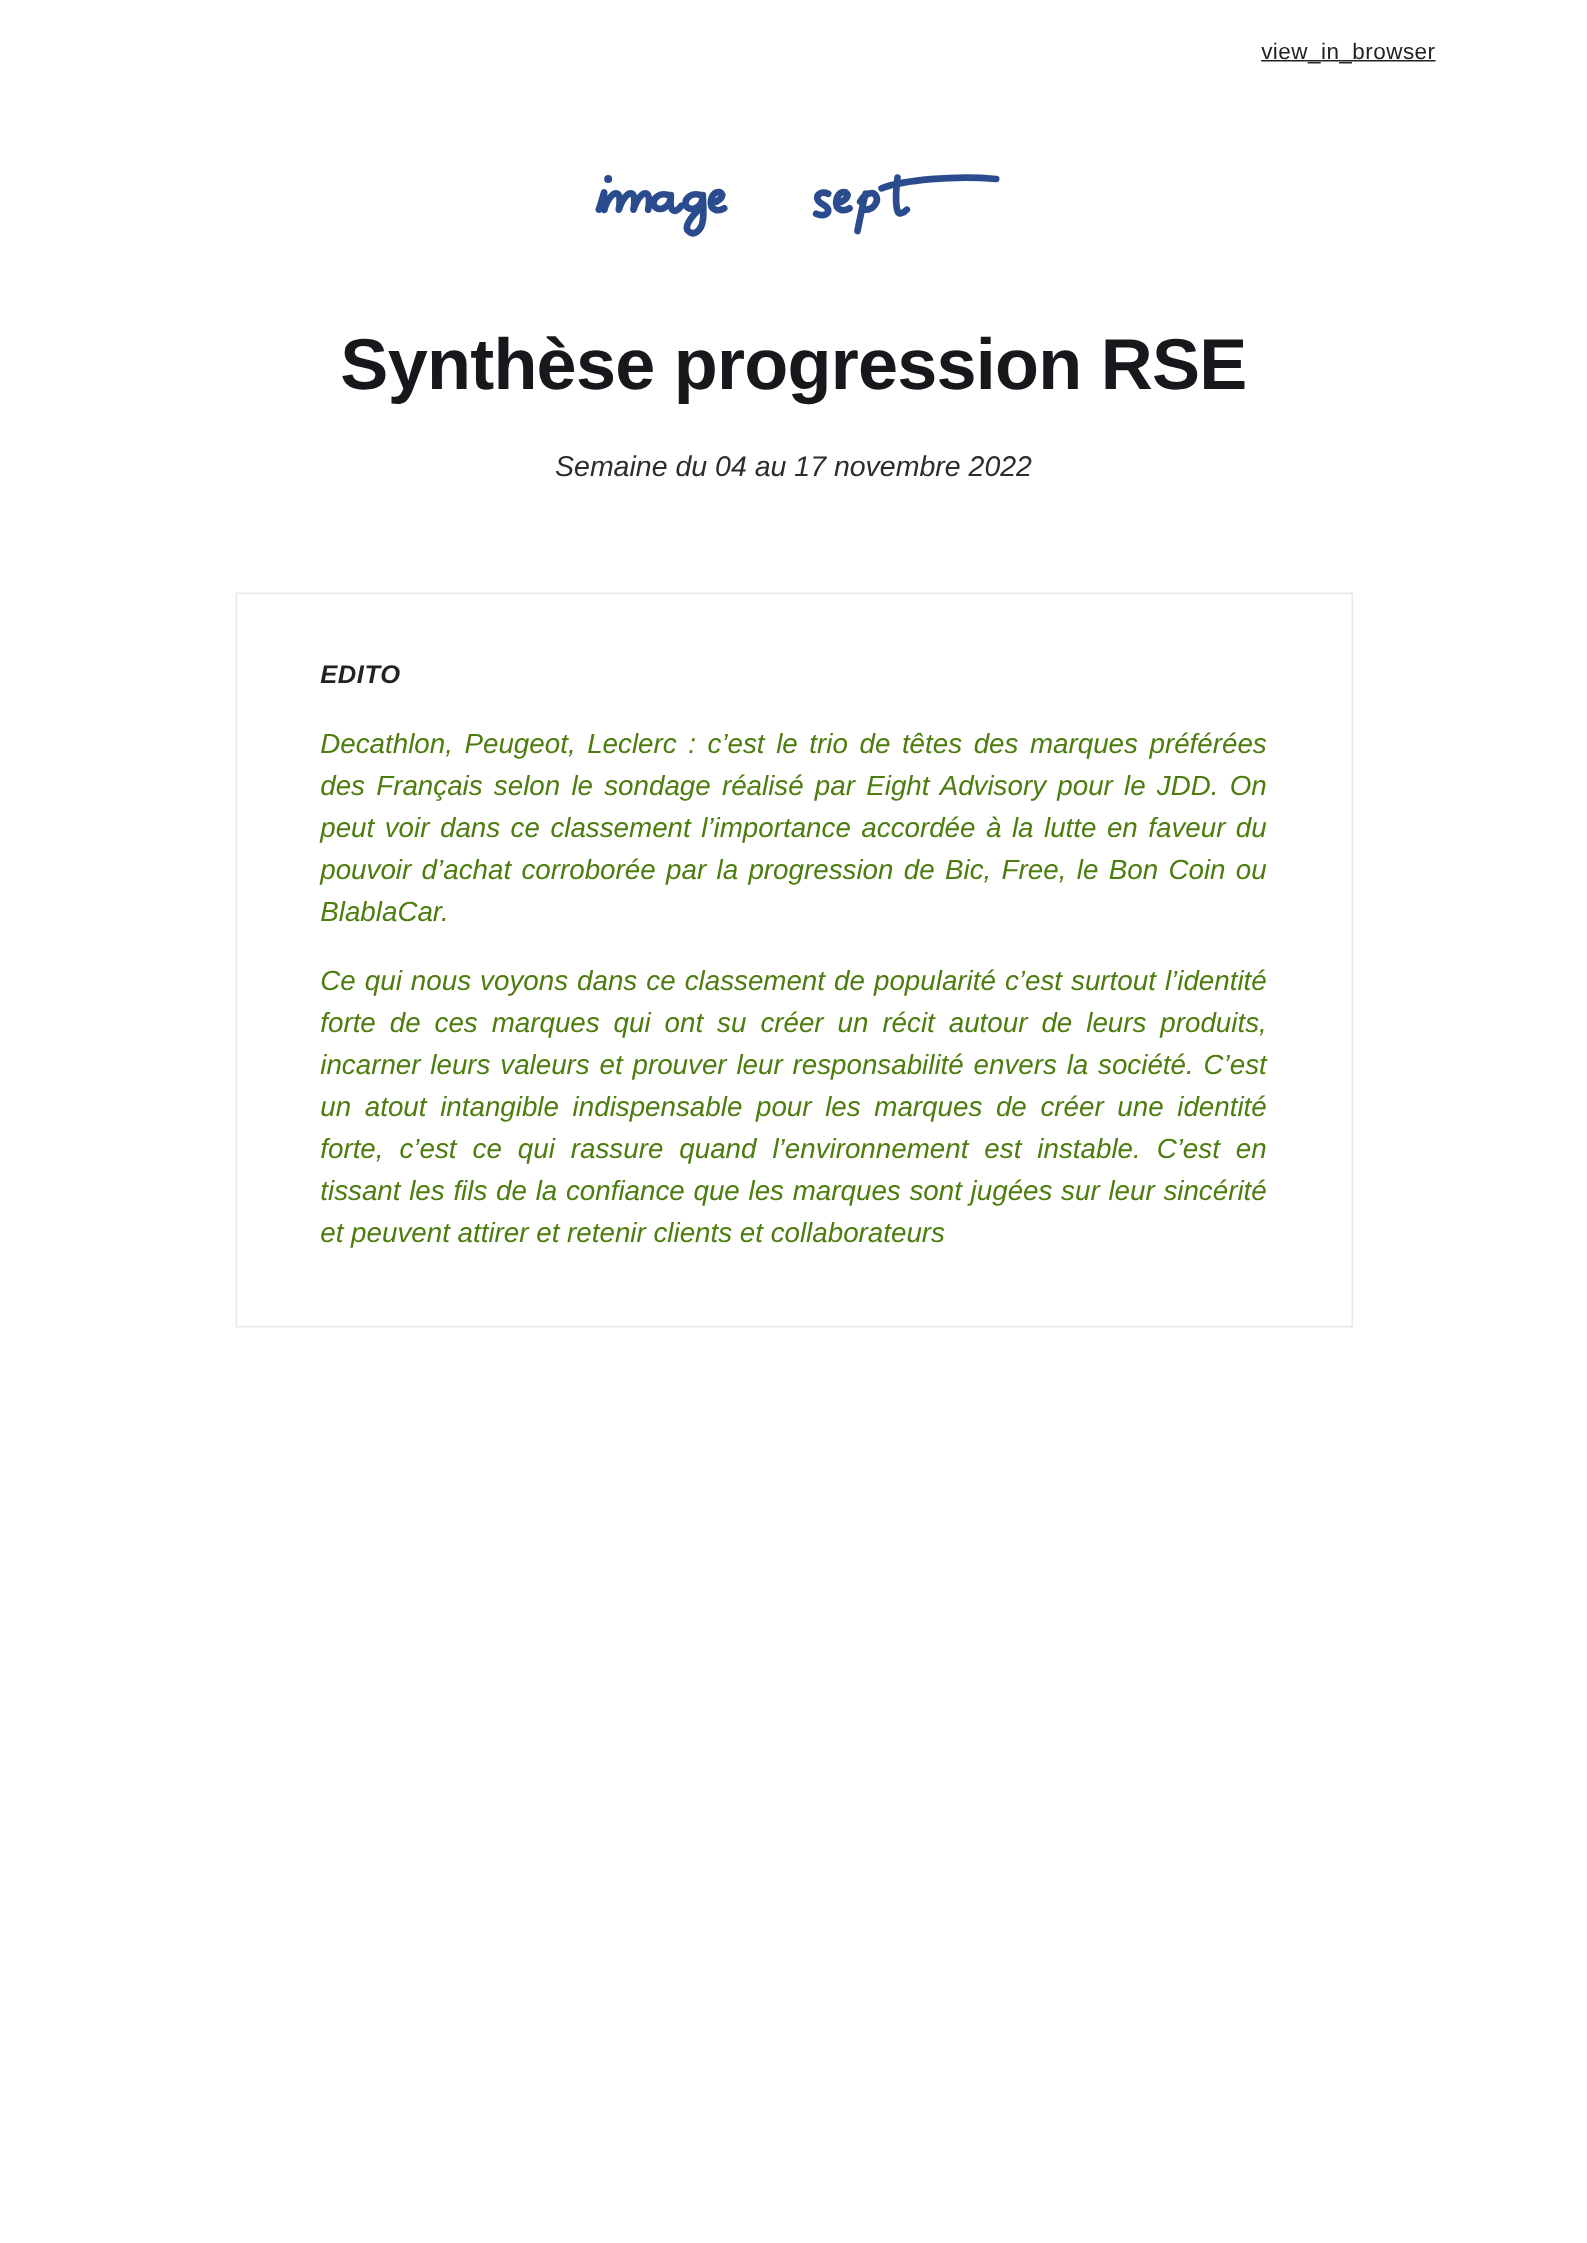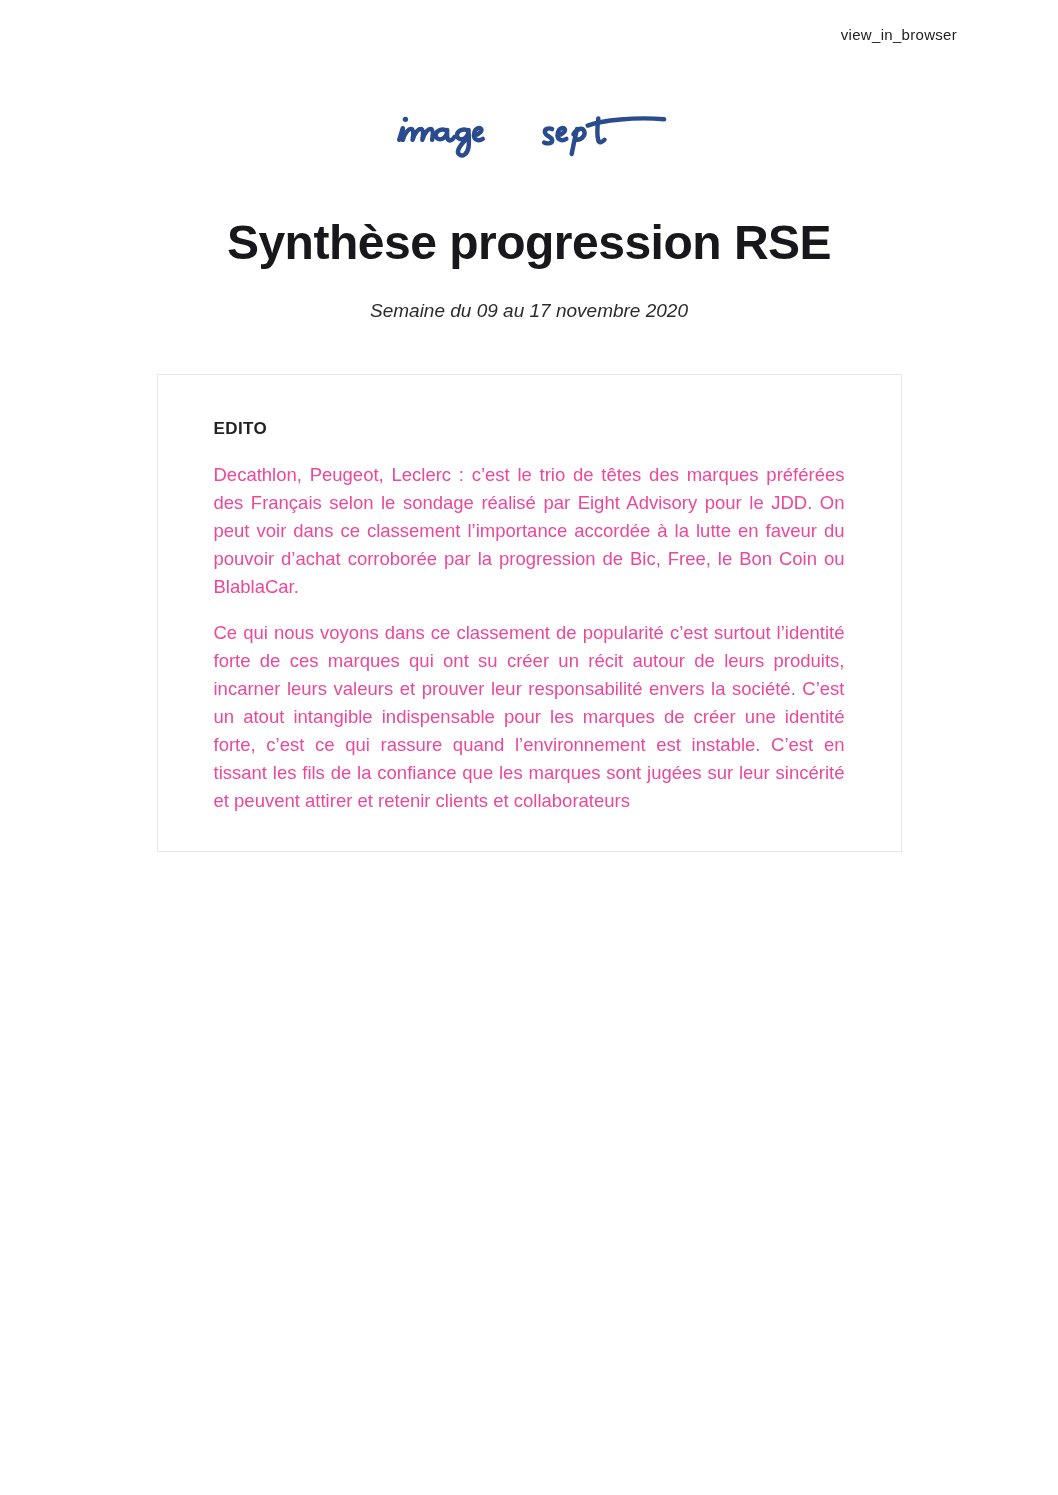--- a/index.html
+++ b/index.html
@@ -11,20 +11,21 @@
     font-family: "Liberation Sans", sans-serif;
     color: #3a3a3a;
   }
   .topbar {
     padding: 26px 101px 0 0;
     text-align: right;
   }
   .view-link {
     font-size: 15px;
     color: #222222;
+    text-decoration: underline;
     letter-spacing: 0.3px;
     cursor: pointer;
     margin-top: 12px;
   }
   .logo-row {
     margin-top: 46px;
     text-align: center;
   }
   .logo-row svg { display: inline-block; }
   .page-title {
@@ -39,42 +40,43 @@
   .page-subtitle {
     margin-top: 30px;
     text-align: center;
     font-style: italic;
     font-size: 19px;
     line-height: 22px;
     color: #2c2c2c;
   }
   .edito-card {
     width: 745px;
-    margin: 52px auto 0 auto;
+    margin: 72px auto 0 auto;
     border: 1px solid #e7e7e7;
     background: #ffffff;
-    padding: 44px 56px 36px 56px;
+    padding: 44px 56px 48px 56px;
+    font-style: italic;
   }
   .edito-heading {
     font-size: 17px;
     font-weight: bold;
     letter-spacing: 0.4px;
     color: #222222;
     margin-bottom: 22px;
   }
   .edito-question {
     font-size: 18.5px;
     line-height: 28px;
     color: #3a3a3a;
     margin-bottom: 15px;
   }
   .edito-paragraph {
     font-size: 18.5px;
     line-height: 28px;
-    color: #ec4899;
+    color: #4d7c0f;
     text-align: justify;
     margin-bottom: 18px;
   }
   .edito-paragraph:last-child { margin-bottom: 0; }
 </style>
 </head>
 <body>
 
 <div class="topbar">
   <a class="view-link">view_in_browser</a>
@@ -104,19 +106,19 @@
       <path d="M248,32 C247,40 246,50 248,57 C249,60 252,59 255,56"></path>
 
       <path d="M236,40 C252,34 290,30 322,33"></path>
     </g>
     <circle cx="31" cy="33" r="3" fill="#2a4b8d" stroke="none"></circle>
   </svg>
 </div>
 
 <h1 class="page-title">Synthèse progression RSE</h1>
 
-<div class="page-subtitle">Semaine du 09 au 17 novembre 2020</div>
+<div class="page-subtitle">Semaine du 04 au 17 novembre 2022</div>
 
 <div class="edito-card">
   <div class="edito-heading">EDITO</div>
   <p class="edito-paragraph">Decathlon, Peugeot, Leclerc : c’est le trio de têtes des marques préférées des Français selon le sondage réalisé par Eight Advisory pour le JDD. On peut voir dans ce classement l’importance accordée à la lutte en faveur du pouvoir d’achat corroborée par la progression de Bic, Free, le Bon Coin ou BlablaCar.</p>
   <p class="edito-paragraph">Ce qui nous voyons dans ce classement de popularité c’est surtout l’identité forte de ces marques qui ont su créer un récit autour de leurs produits, incarner leurs valeurs et prouver leur responsabilité envers la société. C’est un atout intangible indispensable pour les marques de créer une identité forte, c’est ce qui rassure quand l’environnement est instable. C’est en tissant les fils de la confiance que les marques sont jugées sur leur sincérité et peuvent attirer et retenir clients et collaborateurs</p>
 </div>
 
 </body></html>

